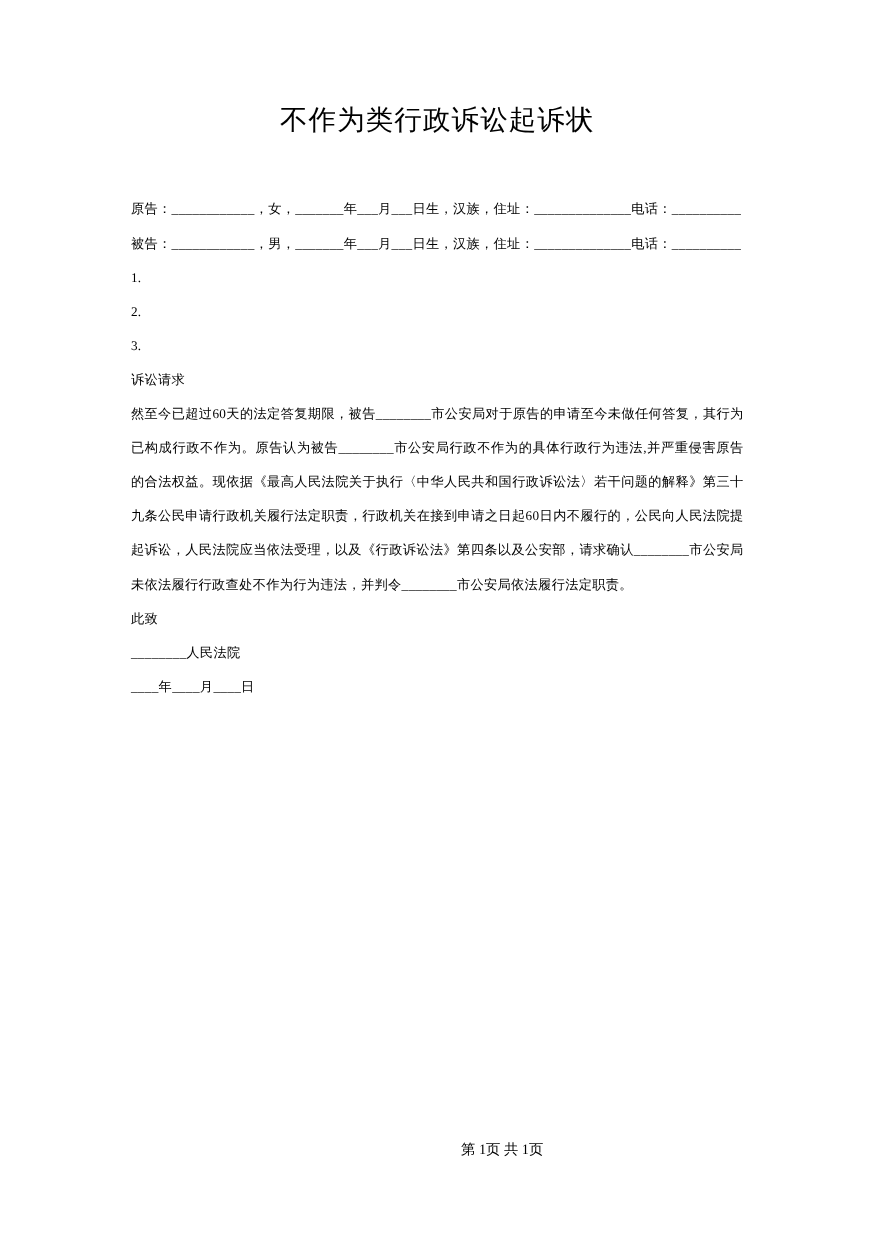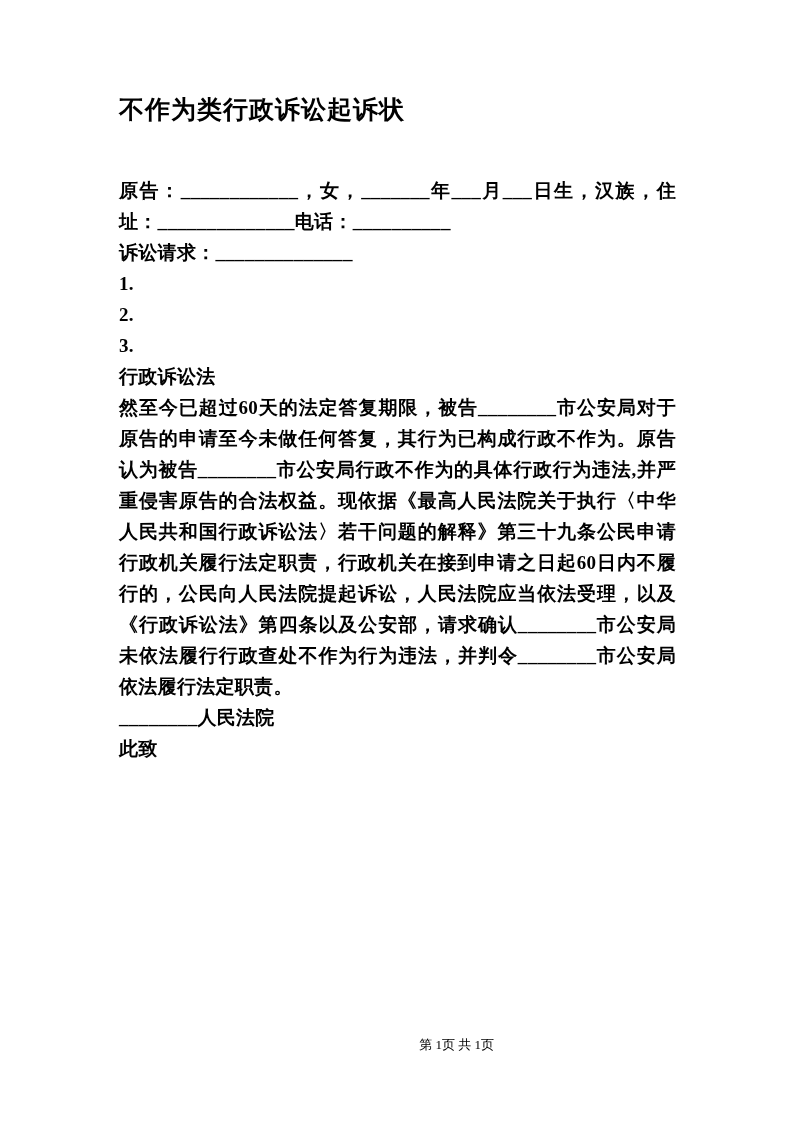--- a/index.html
+++ b/index.html
@@ -20,29 +20,29 @@
     .content {
       position: absolute;
       top: 92px;
       left: 119px;
       width: 557px;
     }
     .doc-title {
       margin: 0 0 47px 0;
       font-size: 25px;
       line-height: 36px;
-      font-weight: 700;
-      text-align: left;
+      font-weight: 400;
+      text-align: center;
       letter-spacing: 1px;
     }
     .line {
       margin: 0;
-      font-size: 19px;
+      font-size: 12px;
       line-height: 31px;
-      font-weight: 700;
+      font-weight: 400;
       text-align: justify;
       word-break: break-all;
       letter-spacing: 0.3px;
     }
     .page-footer {
       position: absolute;
       left: 16px;
       bottom: 68px;
       width: 100%;
       text-align: center;
@@ -53,26 +53,27 @@
     }
   </style>
 </head>
 <body>
 
 <div class="page">
   <div class="content">
     <h1 class="doc-title">不作为类行政诉讼起诉状</h1>
 
     <p class="line">原告：____________，女，_______年___月___日生，汉族，住址：______________电话：__________</p>
-    <p class="line">诉讼请求：______________</p>
+    <p class="line">被告：____________，男，_______年___月___日生，汉族，住址：______________电话：__________</p>
     <p class="line">1.</p>
     <p class="line">2.</p>
     <p class="line">3.</p>
-    <p class="line">行政诉讼法</p>
+    <p class="line">诉讼请求</p>
     <p class="line">然至今已超过60天的法定答复期限，被告________市公安局对于原告的申请至今未做任何答复，其行为已构成行政不作为。原告认为被告________市公安局行政不作为的具体行政行为违法,并严重侵害原告的合法权益。现依据《最高人民法院关于执行〈中华人民共和国行政诉讼法〉若干问题的解释》第三十九条公民申请行政机关履行法定职责，行政机关在接到申请之日起60日内不履行的，公民向人民法院提起诉讼，人民法院应当依法受理，以及《行政诉讼法》第四条以及公安部，请求确认________市公安局未依法履行行政查处不作为行为违法，并判令________市公安局依法履行法定职责。</p>
+    <p class="line">此致</p>
     <p class="line">________人民法院</p>
-    <p class="line">此致</p>
+    <p class="line">____年____月____日</p>
   </div>
 
   <div class="page-footer">
     <span>第 1页 共 1页</span>
   </div>
 </div>
 
 </body></html>

